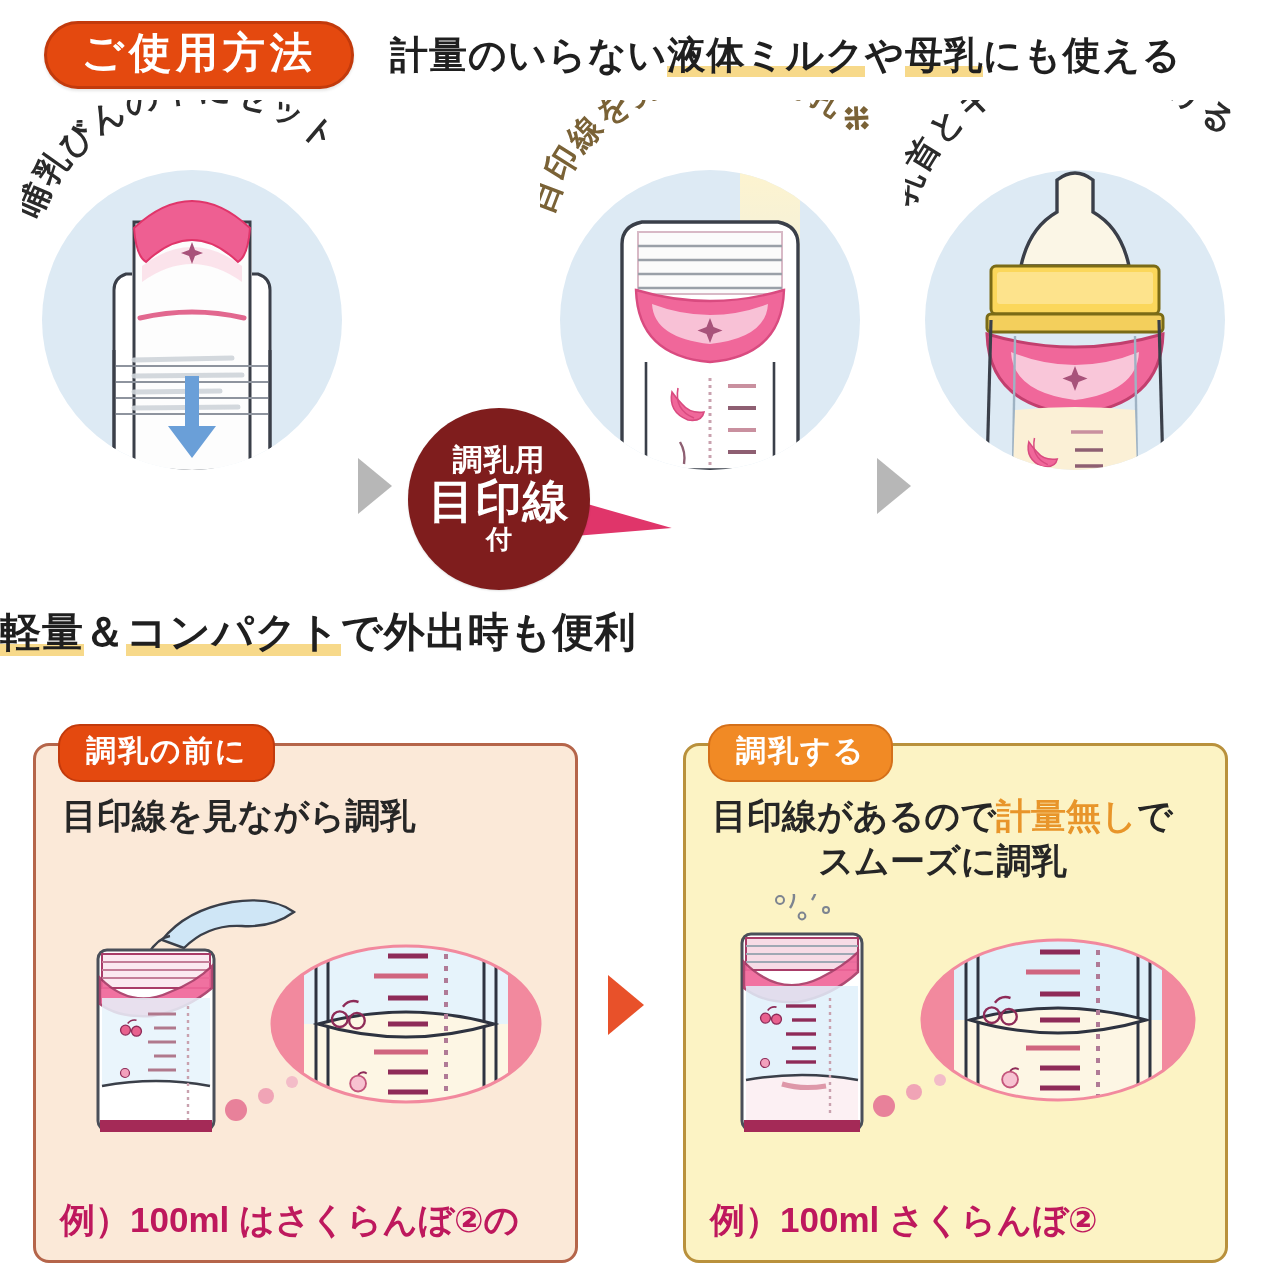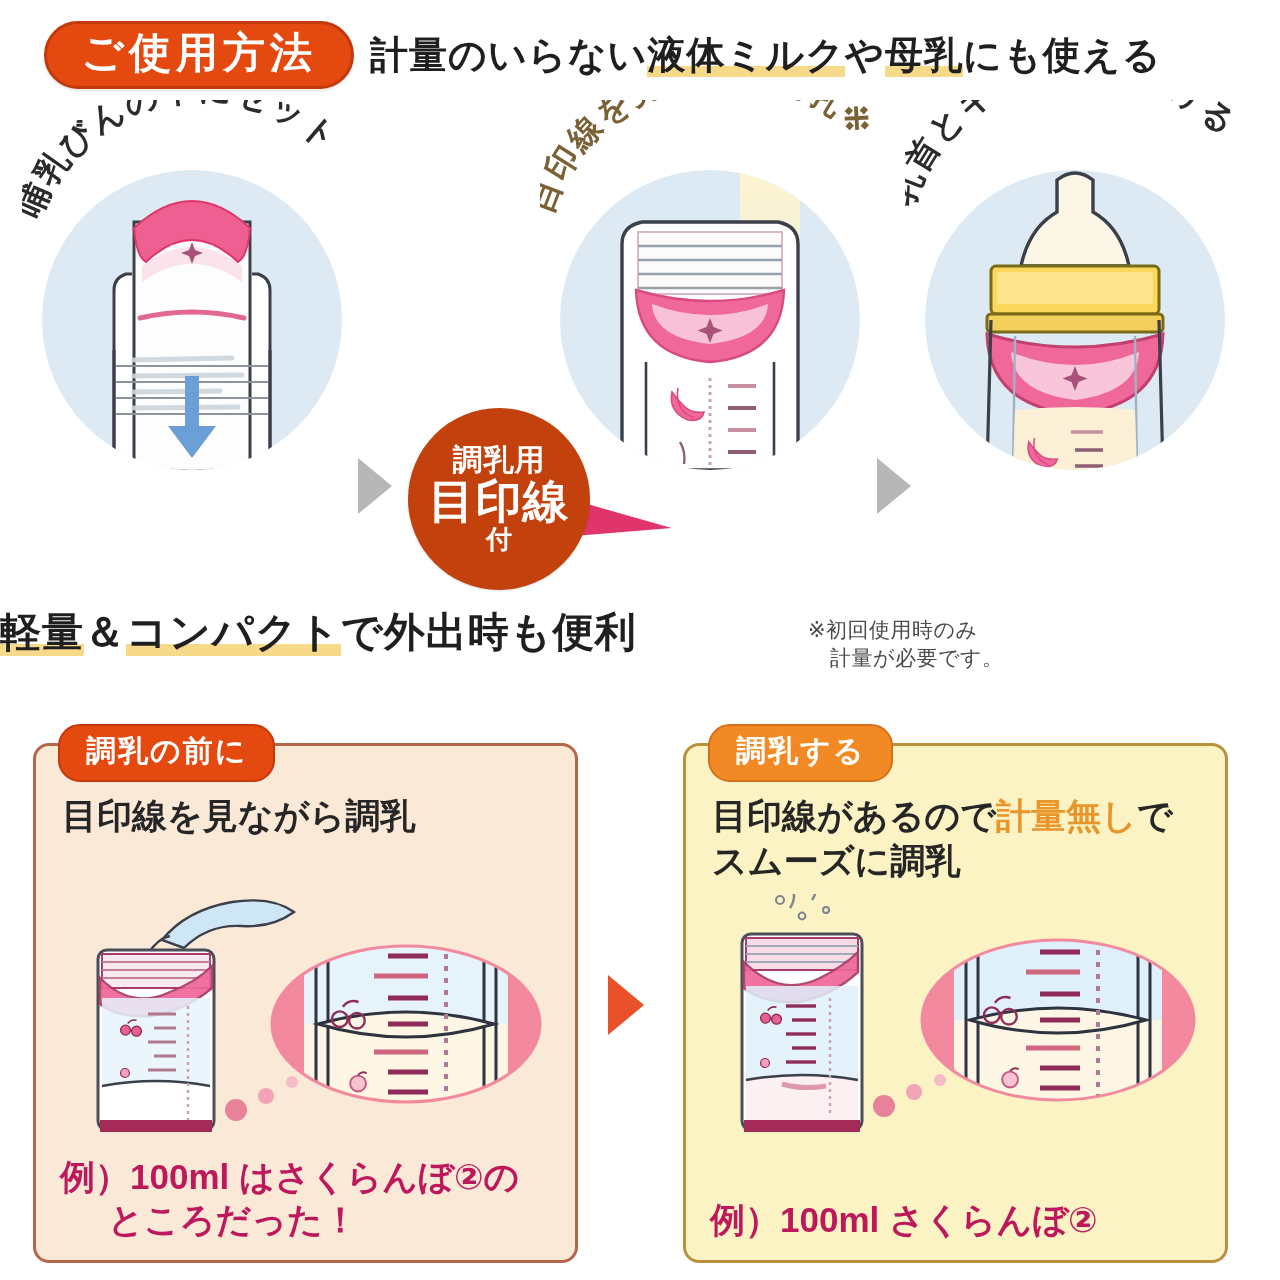--- a/index.html
+++ b/index.html
@@ -33,21 +33,21 @@
     padding: 7px 34px 11px 34px;
     color: #ffffff;
     font-size: 42px;
     font-weight: bold;
     letter-spacing: 5px;
     line-height: 1.05;
     box-shadow: 0 2px 3px rgba(0,0,0,0.10);
     white-space: nowrap;
   }
   .header-tagline {
-    margin-left: 16px;
+    margin-left: 36px;
     font-size: 38px;
     font-weight: bold;
     letter-spacing: 1px;
     color: #1f1f1f;
     white-space: nowrap;
   }
   .hl-yellow {
     background: linear-gradient(to top, #f7d98a 0%, #f7d98a 26%, rgba(247,217,138,0) 26%);
     padding-bottom: 1px;
   }
@@ -103,21 +103,21 @@
   }
   .tri-1 { left: 358px; top: 350px; }
   .tri-2 { left: 877px; top: 350px; }
 
   
   .pink-badge {
     position: absolute;
     left: 408px; top: 300px;
     width: 182px; height: 182px;
     border-radius: 50%;
-    background: #c2410c;
+    background: #7f1d1d;
     color: #ffffff;
     display: flex;
     flex-direction: column;
     align-items: center;
     justify-content: center;
     text-align: center;
     line-height: 1.02;
     z-index: 6;
     box-shadow: 0 1px 2px rgba(0,0,0,0.12);
   }
@@ -158,20 +158,21 @@
 
   
   .cards { position: absolute; left: 0; top: 725px; width: 1280px; height: 545px; }
   .card {
     position: absolute;
     width: 545px;
     height: 520px;
     border-radius: 16px;
     border: 3px solid #b96a4a;
     box-sizing: border-box;
+    text-align: center;
   }
   .card-left  { left: 33px;  top: 18px; background: #fbe9d8; border-color: #b5654a; }
   .card-right { left: 683px; top: 18px; background: #fcf3c4; border-color: #b9913c; }
 
   .card-tab {
     position: absolute;
     top: -22px;
     left: 22px;
     border-radius: 22px;
     padding: 5px 26px 8px 26px;
@@ -383,24 +384,20 @@
       </svg>
     </div>
     <svg class="arc-label" viewBox="0 0 360 140">
       <defs>
           <path id="arc3" d="M 6 112 A 180 180 0 0 1 344 78"></path>
         </defs>
       <text class="arc-dark"><textPath href="#arc3" startOffset="1%">乳首とキャップをつける</textPath></text>
     </svg>
   </div>
 
-  <div class="footnote">
-    <span>※初回使用時のみ</span>
-    <span class="ln2">計量が必要です。</span>
-  </div>
 </div>
 
 <div class="mid-tagline">
   <span class="hl-yellow">軽量</span><span>＆</span><span class="hl-yellow">コンパクト</span><span>で外出時も便利</span>
 </div>
 
 <div class="cards">
 
   <div class="card card-left">
     <div class="card-tab tab-left">調乳の前に</div>
@@ -486,21 +483,20 @@
       </g>
       <ellipse cx="370" cy="130" rx="134" ry="78" fill="none" stroke="#f2899e" stroke-width="3"></ellipse>
 
       <circle cx="200" cy="216" r="11" fill="#e8819a"></circle>
       <circle cx="230" cy="202" r="8" fill="#f0a4b6"></circle>
       <circle cx="256" cy="188" r="6" fill="#f3bcc8"></circle>
     </svg>
 
     <div class="card-caption">
       <span>例）100ml はさくらんぼ②の</span>
-      <span class="cap-indent">ところだった！</span>
     </div>
   </div>
 
   <div class="tri-orange"></div>
 
   <div class="card card-right">
     <div class="card-tab tab-right">調乳する</div>
     <div class="card-heading">
       <div><span>目印線があるので</span><span class="em-orange">計量無し</span><span>で</span></div>
       <div>スムーズに調乳</div>

